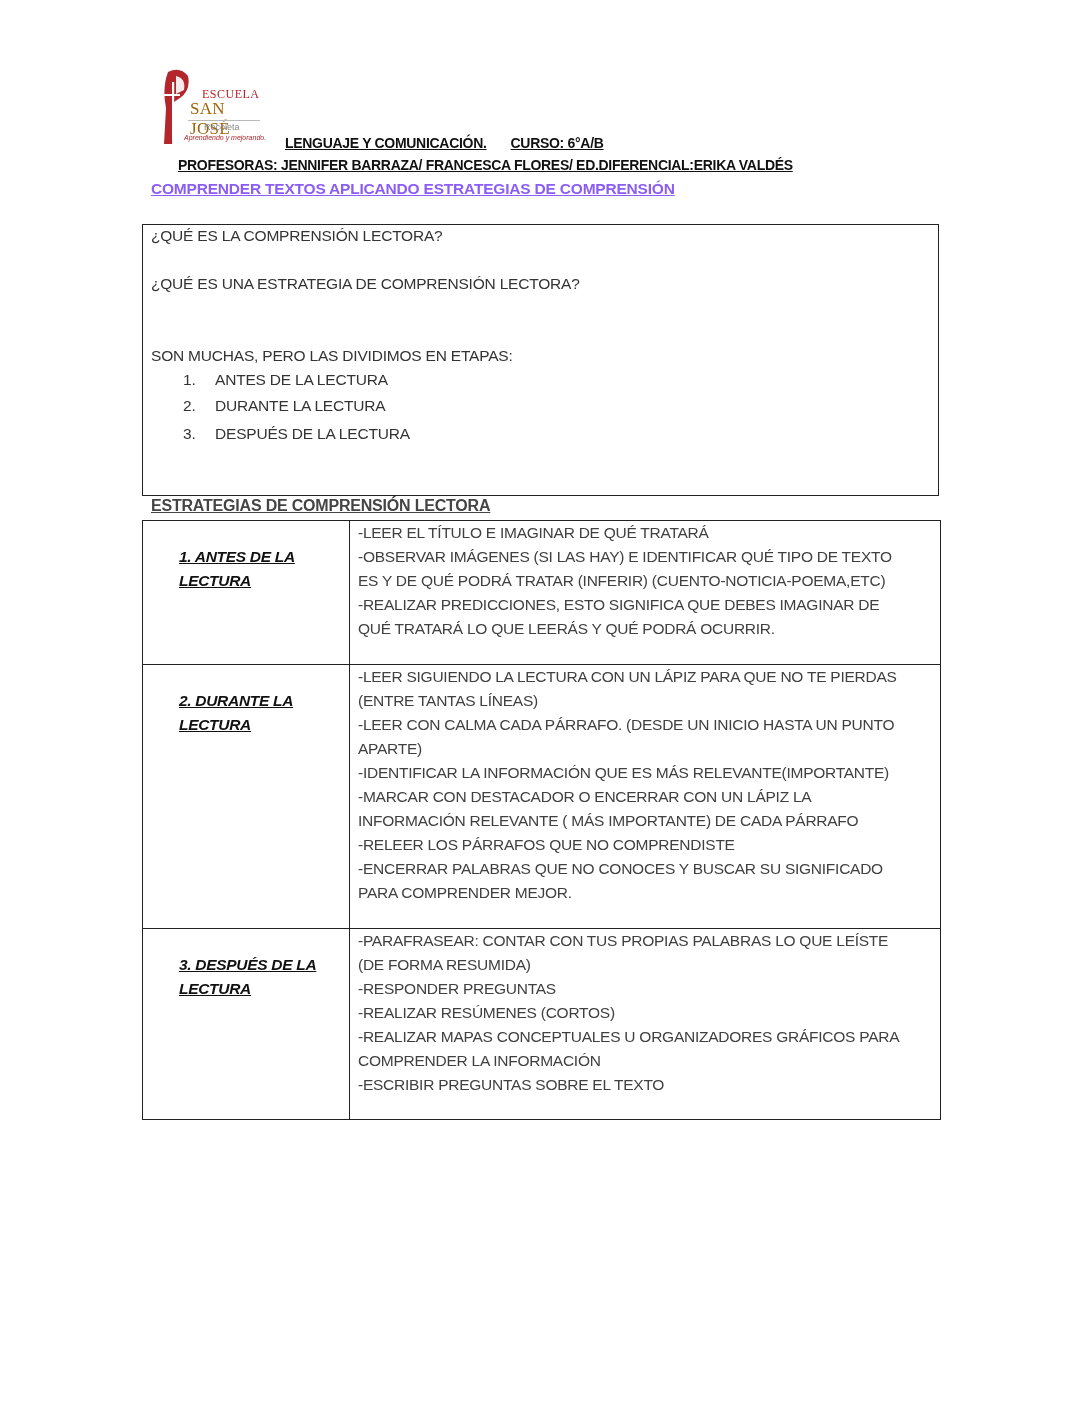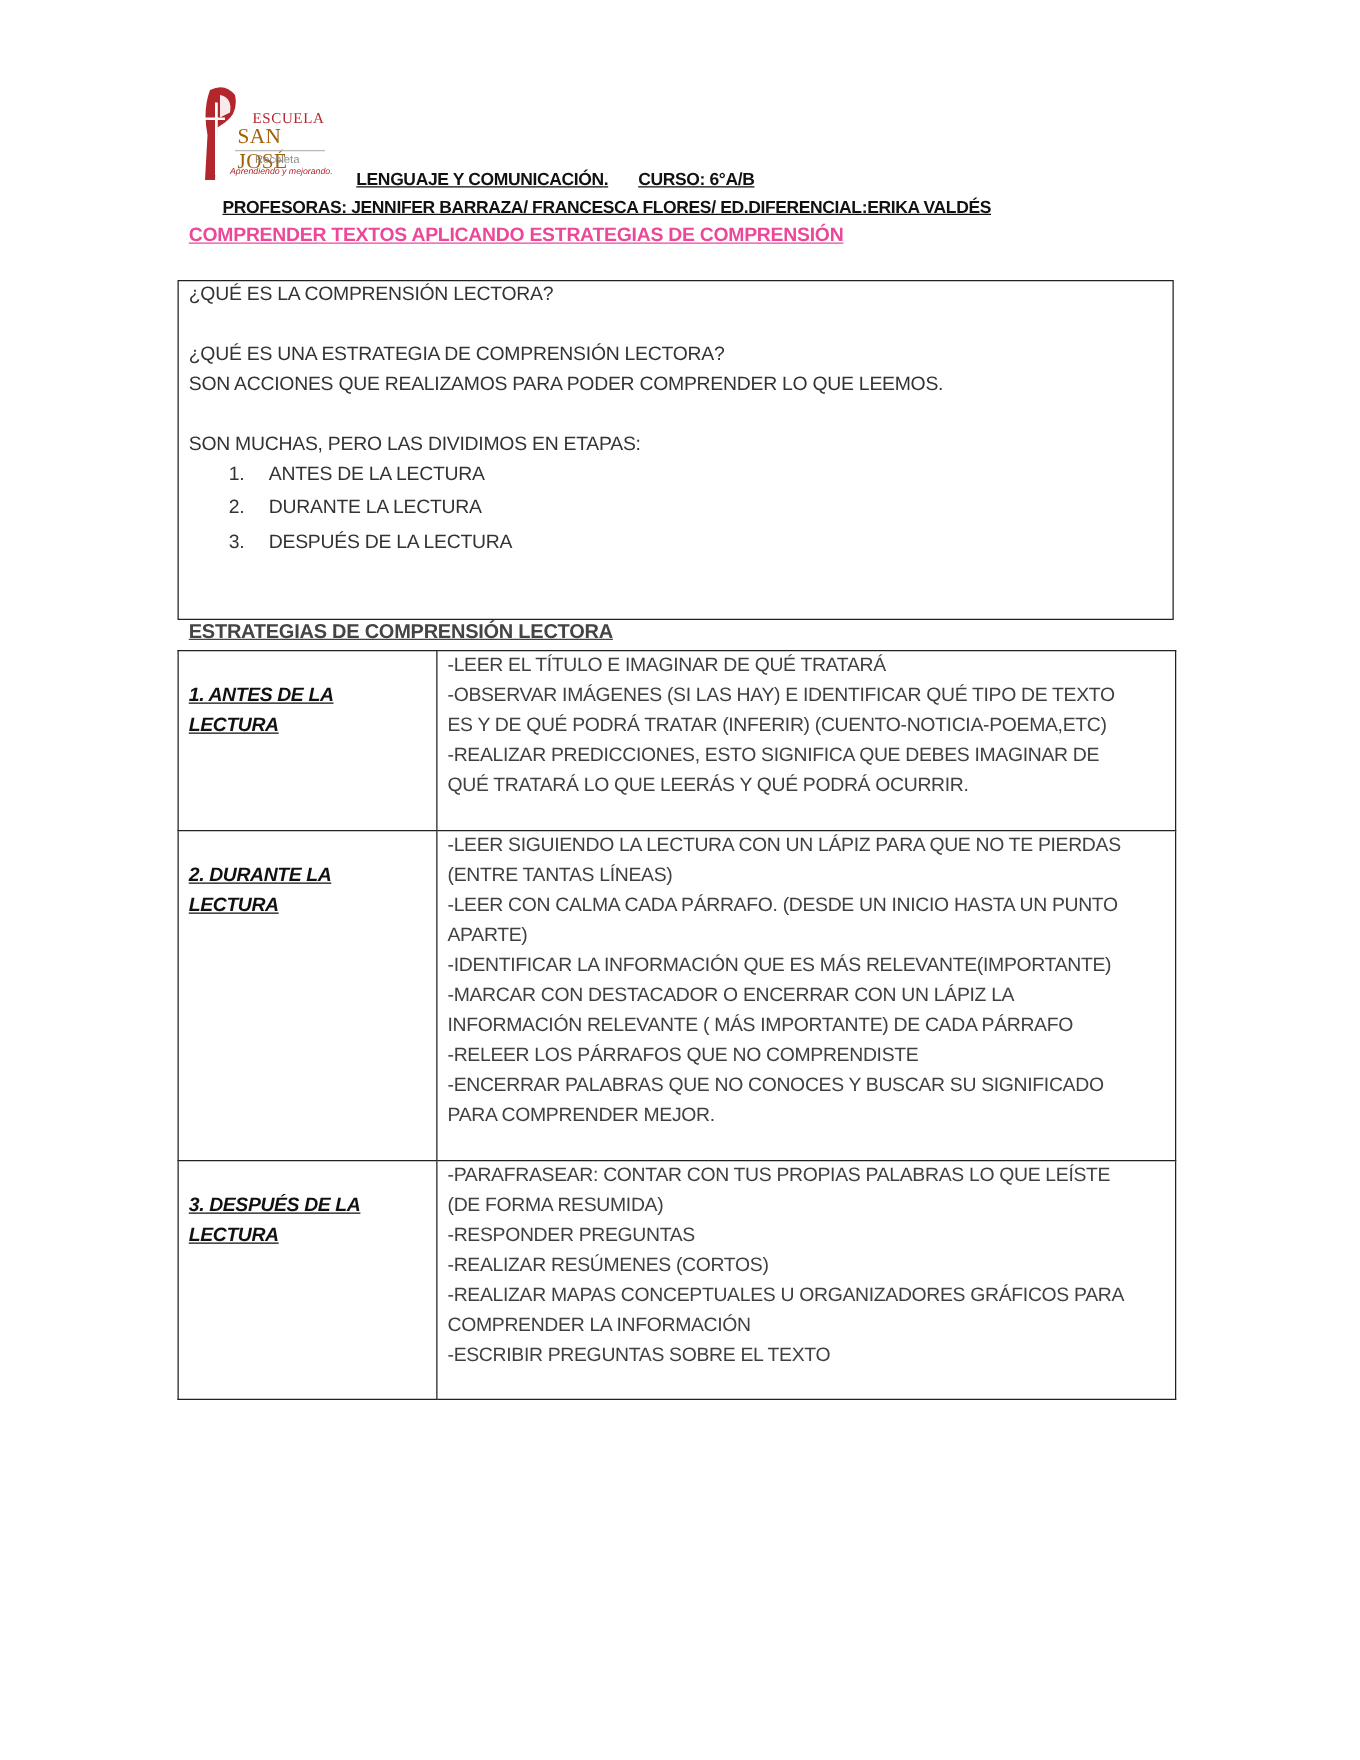--- a/index.html
+++ b/index.html
@@ -17,39 +17,39 @@
   .logo-rule { position: absolute; left: 30px; top: 54px; width: 72px; height: 1px; background: #b9b9b9; }
   .logo-text3 { position: absolute; left: 46px; top: 56px; font-size: 9px; color: #8a8a8a; }
   .logo-text4 { position: absolute; left: 26px; top: 68px; font-size: 7px; color: #b3262c; font-style: italic; white-space: nowrap; }
 
   .hdr { font-weight: bold; font-size: 14px; color: #111; text-decoration: underline; white-space: nowrap;
          font-family: "Liberation Sans Narrow", "Liberation Sans", sans-serif; letter-spacing: -0.3px; }
   .line1 { left: 285px; top: 135px; }
   .line1 .sep { text-decoration: none; display: inline-block; width: 24px; }
   .line1 .dot { text-decoration: none; }
   .line2 { left: 178px; top: 157px; }
-  .title { left: 151px; top: 180px; font-size: 15.5px; color: #ec4899; font-weight: bold; text-decoration: underline;
+  .title { left: 151px; top: 180px; font-size: 15.5px; color: #8b5cf6; font-weight: bold; text-decoration: underline;
            white-space: nowrap; letter-spacing: -0.2px; }
 
   
   .intro { left: 142px; top: 224px; width: 797px; height: 272px; border: 1.5px solid #222; box-sizing: border-box; }
   .intro .ln { position: absolute; left: 8px; font-size: 15.5px; color: #333; white-space: nowrap; letter-spacing: -0.2px; }
   .intro .li { position: absolute; left: 40px; font-size: 15.5px; color: #333; white-space: nowrap; letter-spacing: -0.2px; }
   .intro .li .num { display: inline-block; width: 32px; }
 
   .sec-title { left: 151px; top: 497px; font-size: 16px; font-weight: bold; color: #444; text-decoration: underline;
                white-space: nowrap; letter-spacing: -0.2px; }
 
   
   .tbl { left: 142px; top: 520px; width: 799px; border-collapse: collapse; }
   .tbl td { border: 1.5px solid #222; vertical-align: top; padding: 0; }
   .tbl td.stage { width: 198px; padding-left: 8px; }
   .tbl td.items { padding-left: 8px; }
   .stage-label { font-weight: bold; font-style: italic; text-decoration: underline; font-size: 15.5px;
-                 color: #111; line-height: 24px; letter-spacing: -0.3px; }
+                 color: #111; line-height: 24px; letter-spacing: -0.3px; margin-left: 28px; }
   .item { font-size: 15.5px; color: #404040; line-height: 24px; white-space: nowrap; letter-spacing: -0.25px; }
   .r1 { height: 144px; }
   .r2 { height: 264px; }
   .r3 { height: 191px; }
   .r1 .stage-label { margin-top: 24px; }
   .r2 .stage-label { margin-top: 24px; }
   .r3 .stage-label { margin-top: 24px; }
   .r1 .items-wrap, .r2 .items-wrap, .r3 .items-wrap { margin-top: 0px; }
 </style>
 </head>
@@ -71,21 +71,20 @@
 
 <div class="abs hdr line1">
   <span>LENGUAJE Y COMUNICACIÓN</span><span class="dot">.</span><span class="sep"></span><span>CURSO: 6°A/B</span>
 </div>
 <div class="abs hdr line2">PROFESORAS: JENNIFER BARRAZA/ FRANCESCA FLORES/ ED.DIFERENCIAL:ERIKA VALDÉS</div>
 <div class="abs title">COMPRENDER TEXTOS APLICANDO ESTRATEGIAS DE COMPRENSIÓN</div>
 
 <div class="abs intro">
   <div class="ln" style="top:2px">¿QUÉ ES LA COMPRENSIÓN LECTORA?</div>
   <div class="ln" style="top:50px">¿QUÉ ES UNA ESTRATEGIA DE COMPRENSIÓN LECTORA?</div>
-  <div class="ln" style="top:74px">SON ACCIONES QUE REALIZAMOS PARA PODER COMPRENDER LO QUE LEEMOS.</div>
   <div class="ln" style="top:122px">SON MUCHAS, PERO LAS DIVIDIMOS EN ETAPAS:</div>
   <div class="li" style="top:146px">
     <span class="num">1.</span><span>ANTES DE LA LECTURA</span>
   </div>
   <div class="li" style="top:172px">
     <span class="num">2.</span><span>DURANTE LA LECTURA</span>
   </div>
   <div class="li" style="top:200px">
     <span class="num">3.</span><span>DESPUÉS DE LA LECTURA</span>
   </div>

